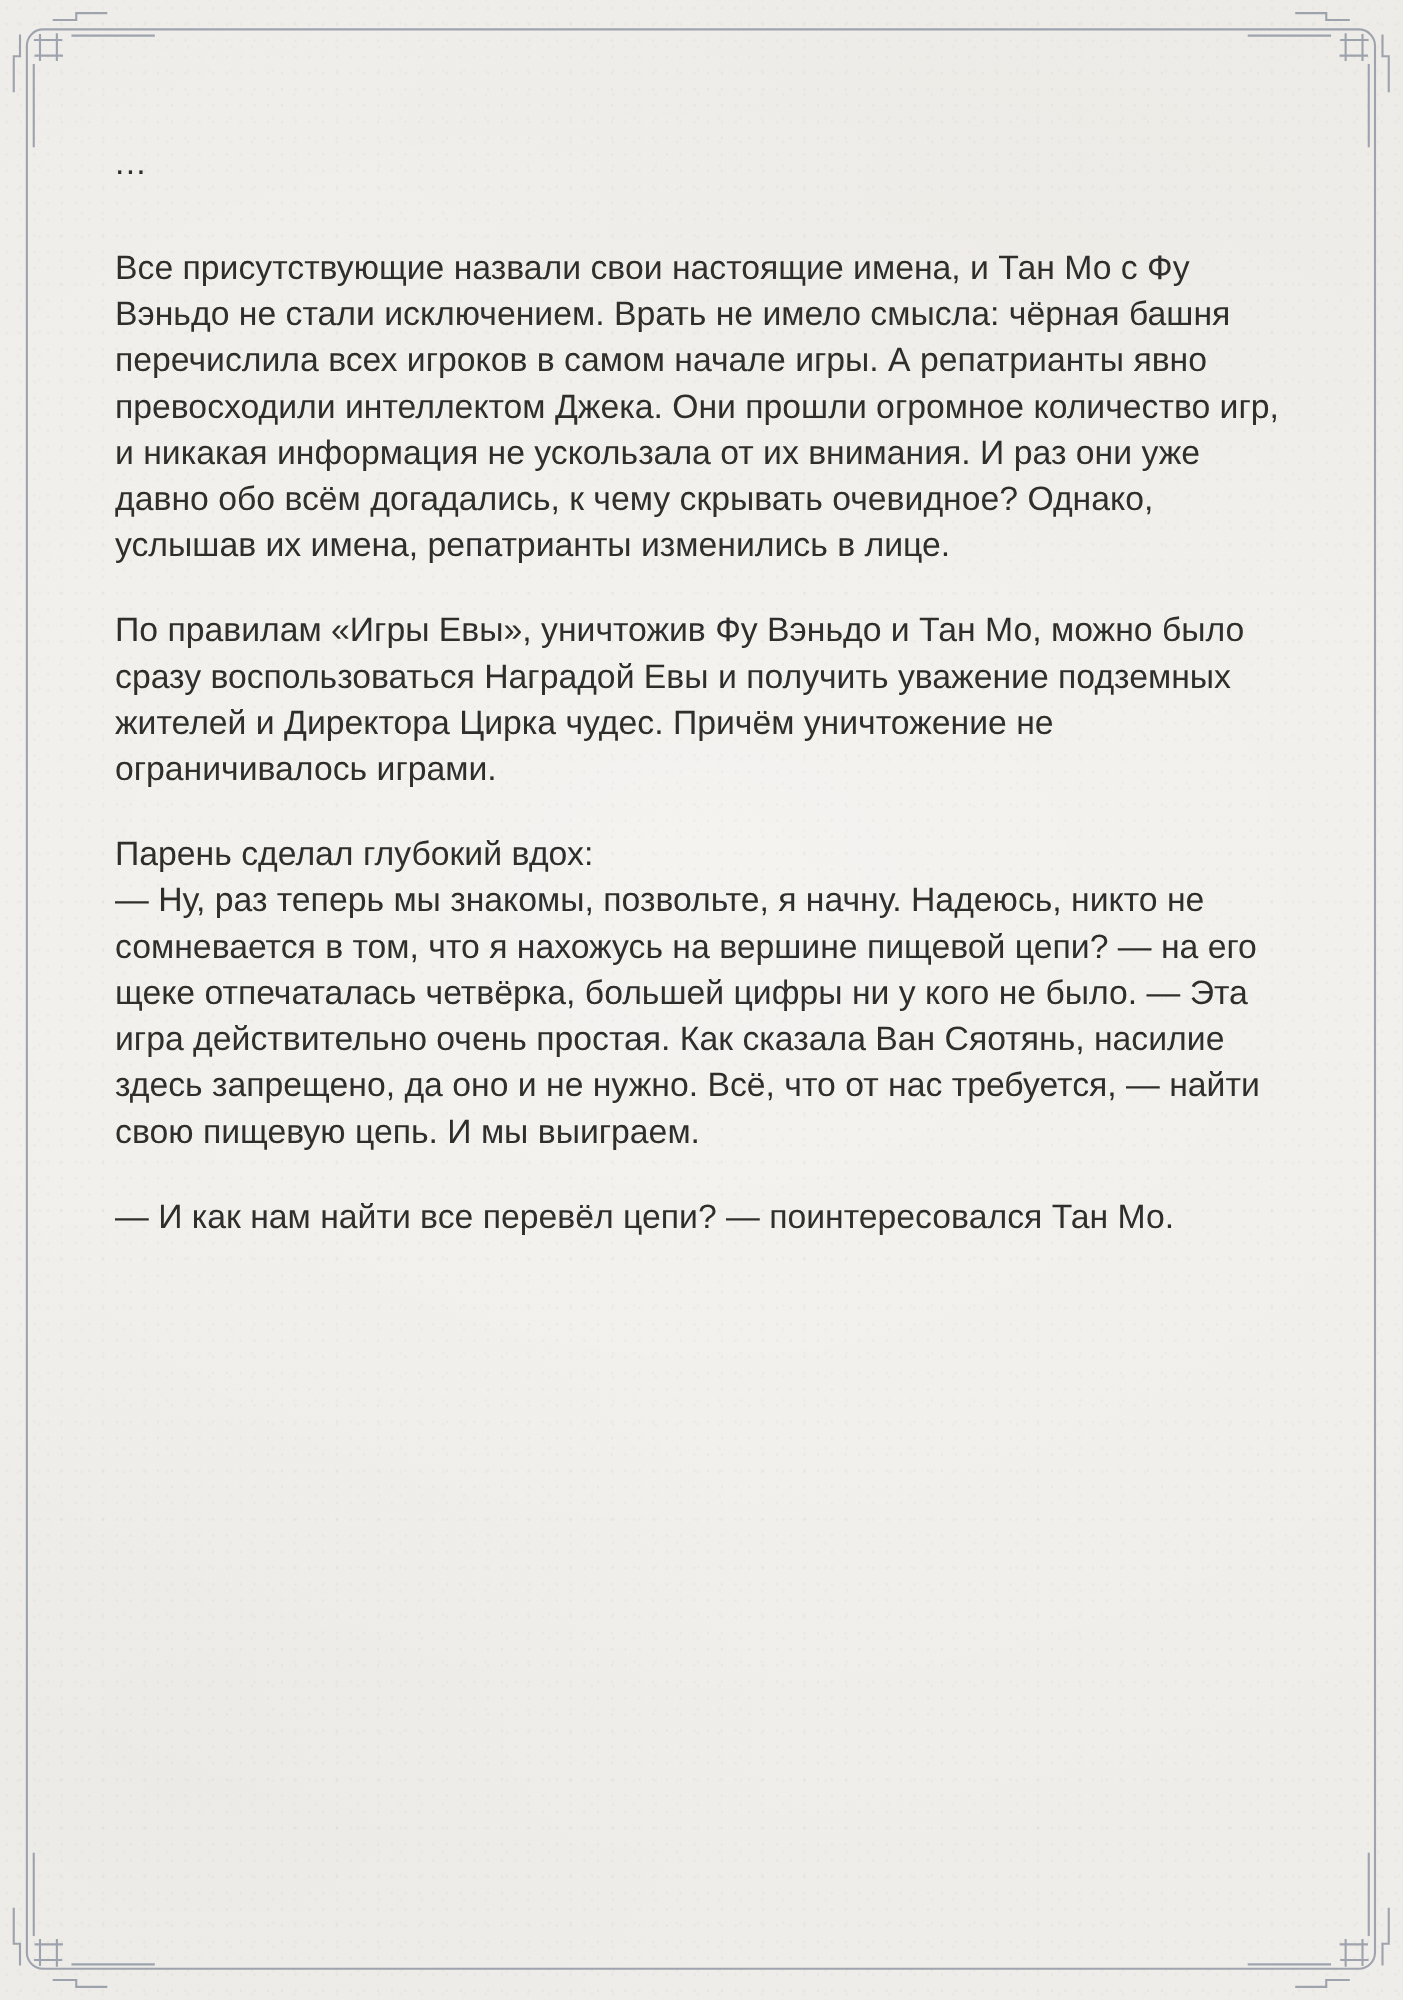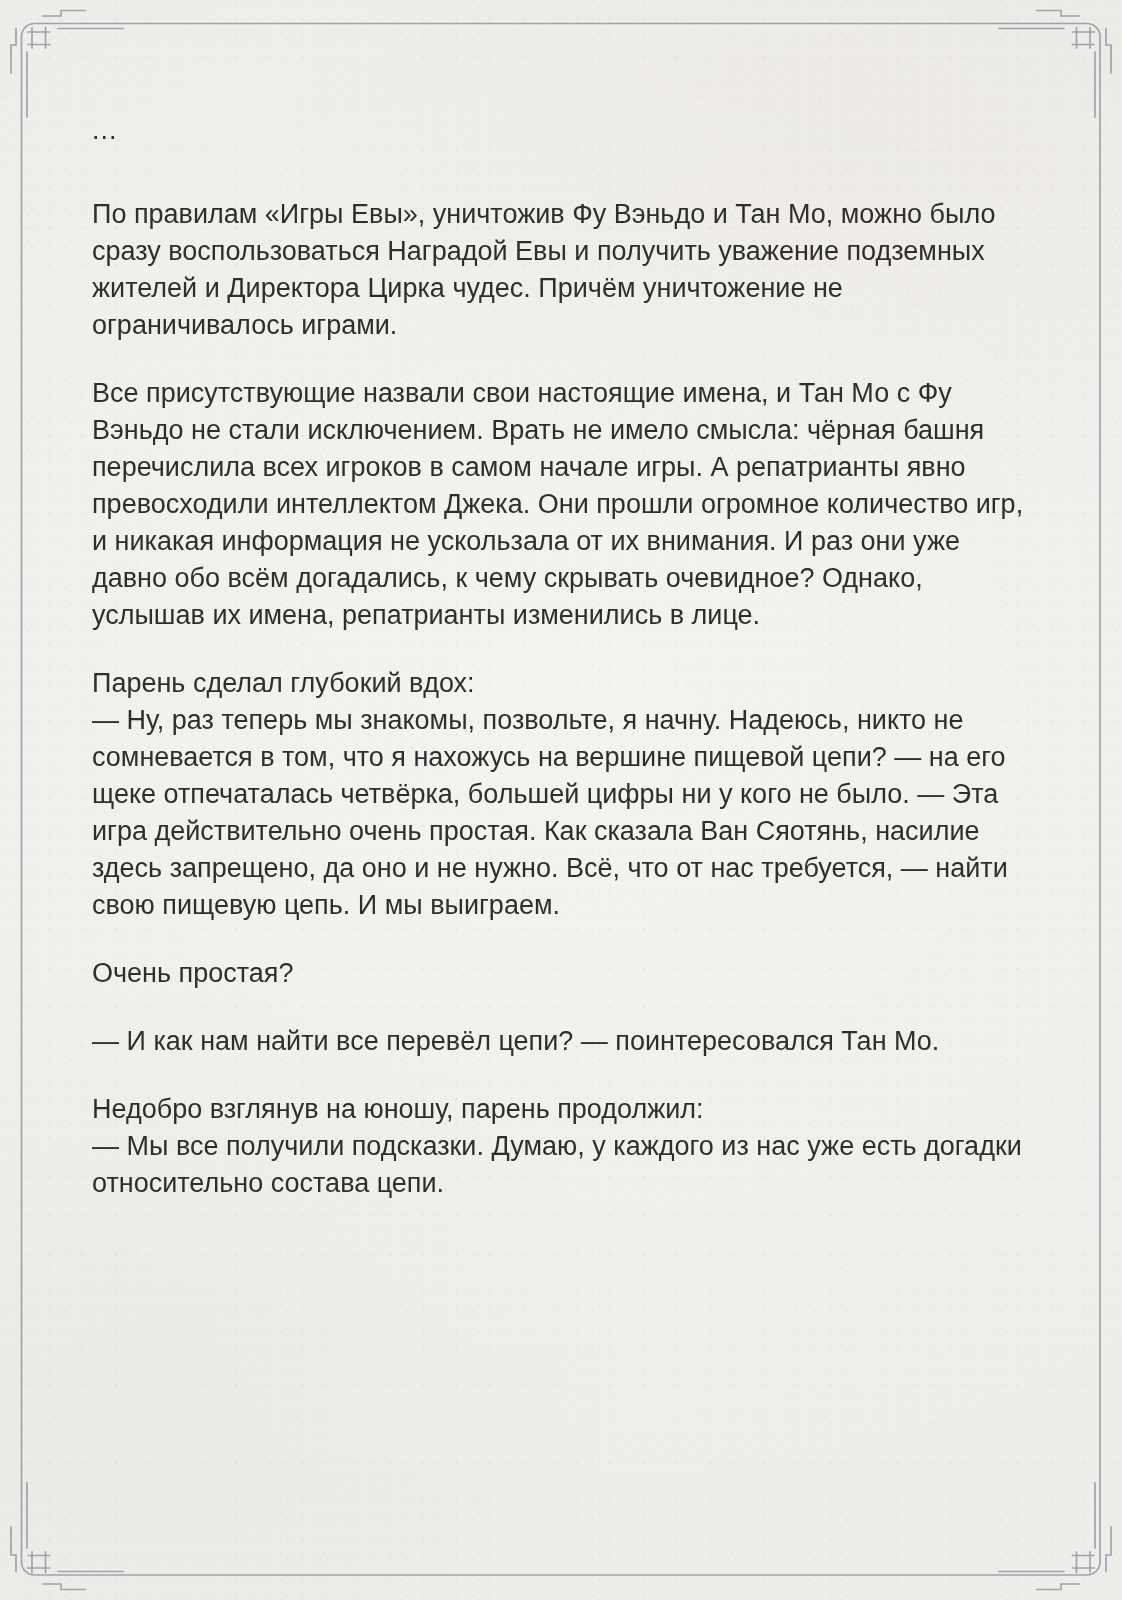--- a/index.html
+++ b/index.html
@@ -78,38 +78,34 @@
       </g>
     </defs>
     <use href="#corner-accents" opacity="0.85"></use>
     <use href="#corner-accents" opacity="0.85" transform="translate(1122,0) scale(-1,1)"></use>
     <use href="#corner-accents" opacity="0.85" transform="translate(0,1600) scale(1,-1)"></use>
     <use href="#corner-accents" opacity="0.85" transform="translate(1122,1600) scale(-1,-1)"></use>
   </svg>
 
   <div class="content">
     <p class="scene-break">...</p>
-    <p>По правилам «Игры Евы», уничтожив Фу Вэньдо и Тан Мо, можно было
-сразу воспользоваться Наградой Евы и получить уважение подземных
-жителей и Директора Цирка чудес. Причём уничтожение не
-ограничивалось играми.</p>
     <p>Все присутствующие назвали свои настоящие имена, и Тан Мо с Фу
 Вэньдо не стали исключением. Врать не имело смысла: чёрная башня
 перечислила всех игроков в самом начале игры. А репатрианты явно
 превосходили интеллектом Джека. Они прошли огромное количество игр,
 и никакая информация не ускользала от их внимания. И раз они уже
 давно обо всём догадались, к чему скрывать очевидное? Однако,
 услышав их имена, репатрианты изменились в лице.</p>
+    <p>По правилам «Игры Евы», уничтожив Фу Вэньдо и Тан Мо, можно было
+сразу воспользоваться Наградой Евы и получить уважение подземных
+жителей и Директора Цирка чудес. Причём уничтожение не
+ограничивалось играми.</p>
     <p>Парень сделал глубокий вдох:
 — Ну, раз теперь мы знакомы, позвольте, я начну. Надеюсь, никто не
 сомневается в том, что я нахожусь на вершине пищевой цепи? — на его
 щеке отпечаталась четвёрка, большей цифры ни у кого не было. — Эта
 игра действительно очень простая. Как сказала Ван Сяотянь, насилие
 здесь запрещено, да оно и не нужно. Всё, что от нас требуется, — найти
 свою пищевую цепь. И мы выиграем.</p>
-    <p>Очень простая?</p>
     <p>— И как нам найти все перевёл цепи? — поинтересовался Тан Мо.</p>
-    <p>Недобро взглянув на юношу, парень продолжил:
-— Мы все получили подсказки. Думаю, у каждого из нас уже есть догадки
-относительно состава цепи.</p>
   </div>
 
 </div>
 
 </body></html>

